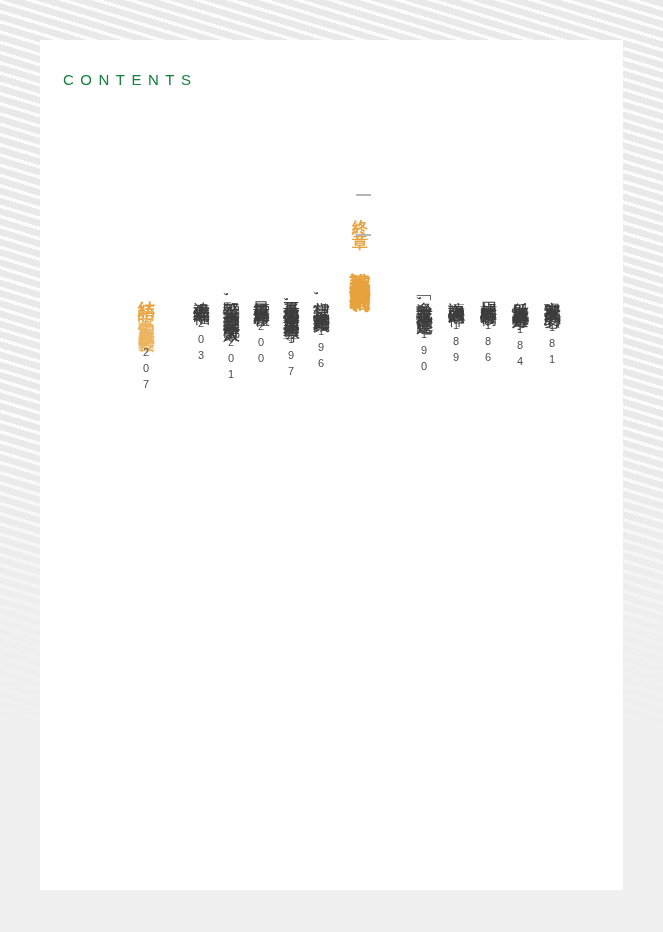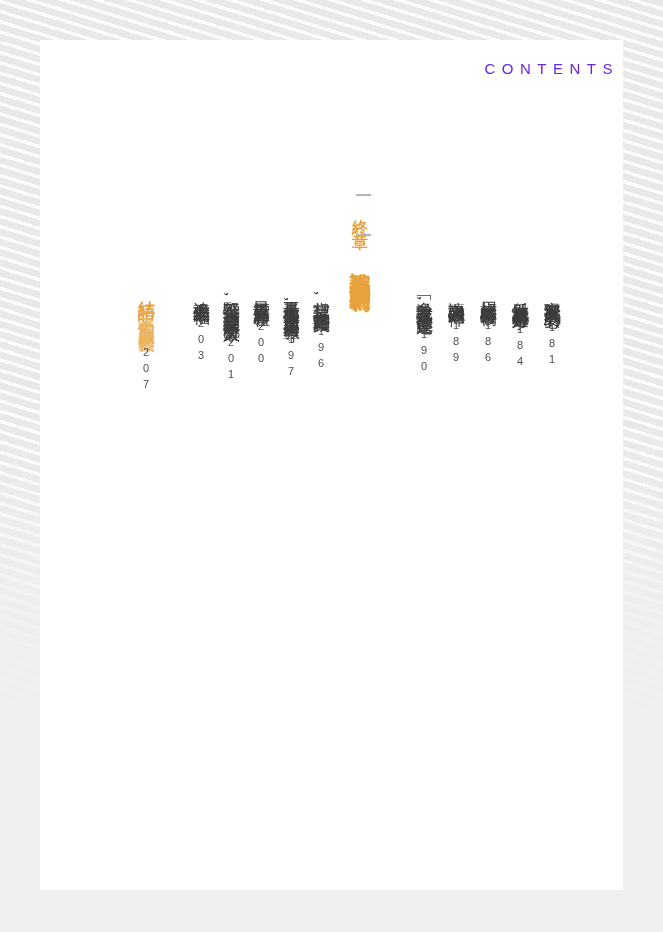--- a/index.html
+++ b/index.html
@@ -35,29 +35,29 @@
   }
   .page {
     position: absolute;
     left: 40px;
     top: 40px;
     width: 583px;
     height: 850px;
     background: #ffffff;
   }
   .contents-header {
-    margin: 4px;
+    margin: 15px;
     padding-top: 16px;
     padding-left: 8px; 
-    text-align: right;
+    text-align: left;
     font-family: "Liberation Sans", "DejaVu Sans", sans-serif;
     font-size: 15px;
     font-weight: 400;
     letter-spacing: 6.5px;
-    color: #6d28d9;
+    color: #15803d;
   }
   
   .toc {
     position: absolute;
     top: 248px;
     right: 55px;
     height: 545px;
     writing-mode: vertical-rl;
     text-orientation: mixed;
     color: #3d3d3d;

